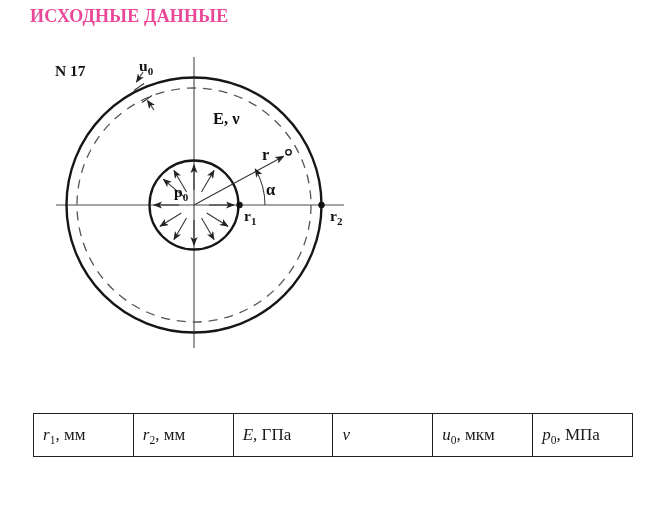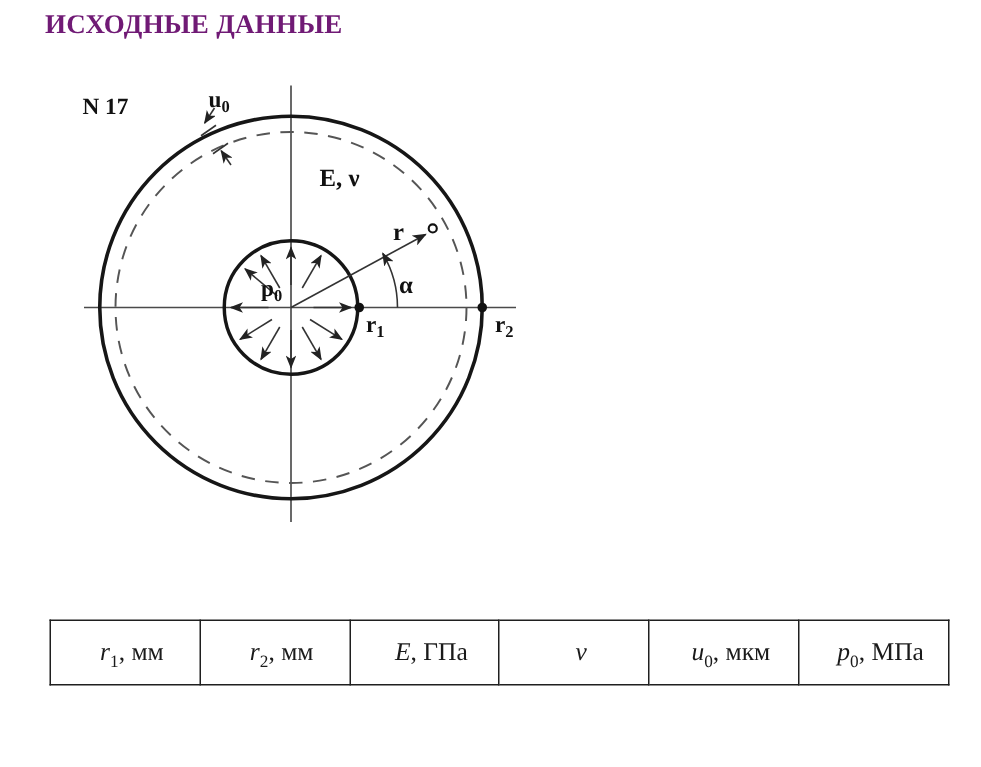--- a/index.html
+++ b/index.html
@@ -2,36 +2,36 @@
 <html><head>
 <meta charset="utf-8">
 <style>
   html,body{margin:0;padding:0;}
   body{
     width:654px;height:511px;position:relative;background:#ffffff;
     font-family:"Liberation Serif", serif;color:#111;overflow:hidden;
   }
   .page-title{
     position:absolute;left:30px;top:6px;margin:0;
-    font-size:18px;font-weight:700;letter-spacing:.2px;color:#701a75;
+    font-size:18px;font-weight:700;letter-spacing:.2px;color:#ec4899;
   }
   svg text{font-family:"Liberation Serif", serif;fill:#111;}
   .fig-label{font-size:15.5px;font-weight:700;}
   .fig-label-lg{font-size:16.5px;font-weight:700;}
   .svgsub{font-size:11px;font-weight:700;}
   table.data{
     position:absolute;left:33px;top:413px;width:600px;
     border-collapse:collapse;table-layout:fixed;
     font-size:17px;color:#1a1a1a;
   }
   table.data th, table.data td{
     border:1.6px solid #1f1f1f;text-align:left;vertical-align:middle;
     padding:0 0 0 9px;font-weight:400;overflow:hidden;white-space:nowrap;
   }
-  table.data th{height:42px;text-align:center;}
+  table.data th{height:42px;}
   table.data td{height:33px;}
   .sym{font-style:italic;}
   table.data sub{font-size:11.5px;line-height:0;}
 </style>
 </head>
 <body>
 
 <h1 class="page-title">ИСХОДНЫЕ ДАННЫЕ</h1>
 
 <svg width="654" height="410" viewBox="0 0 654 410" style="position:absolute;left:0;top:0;">

